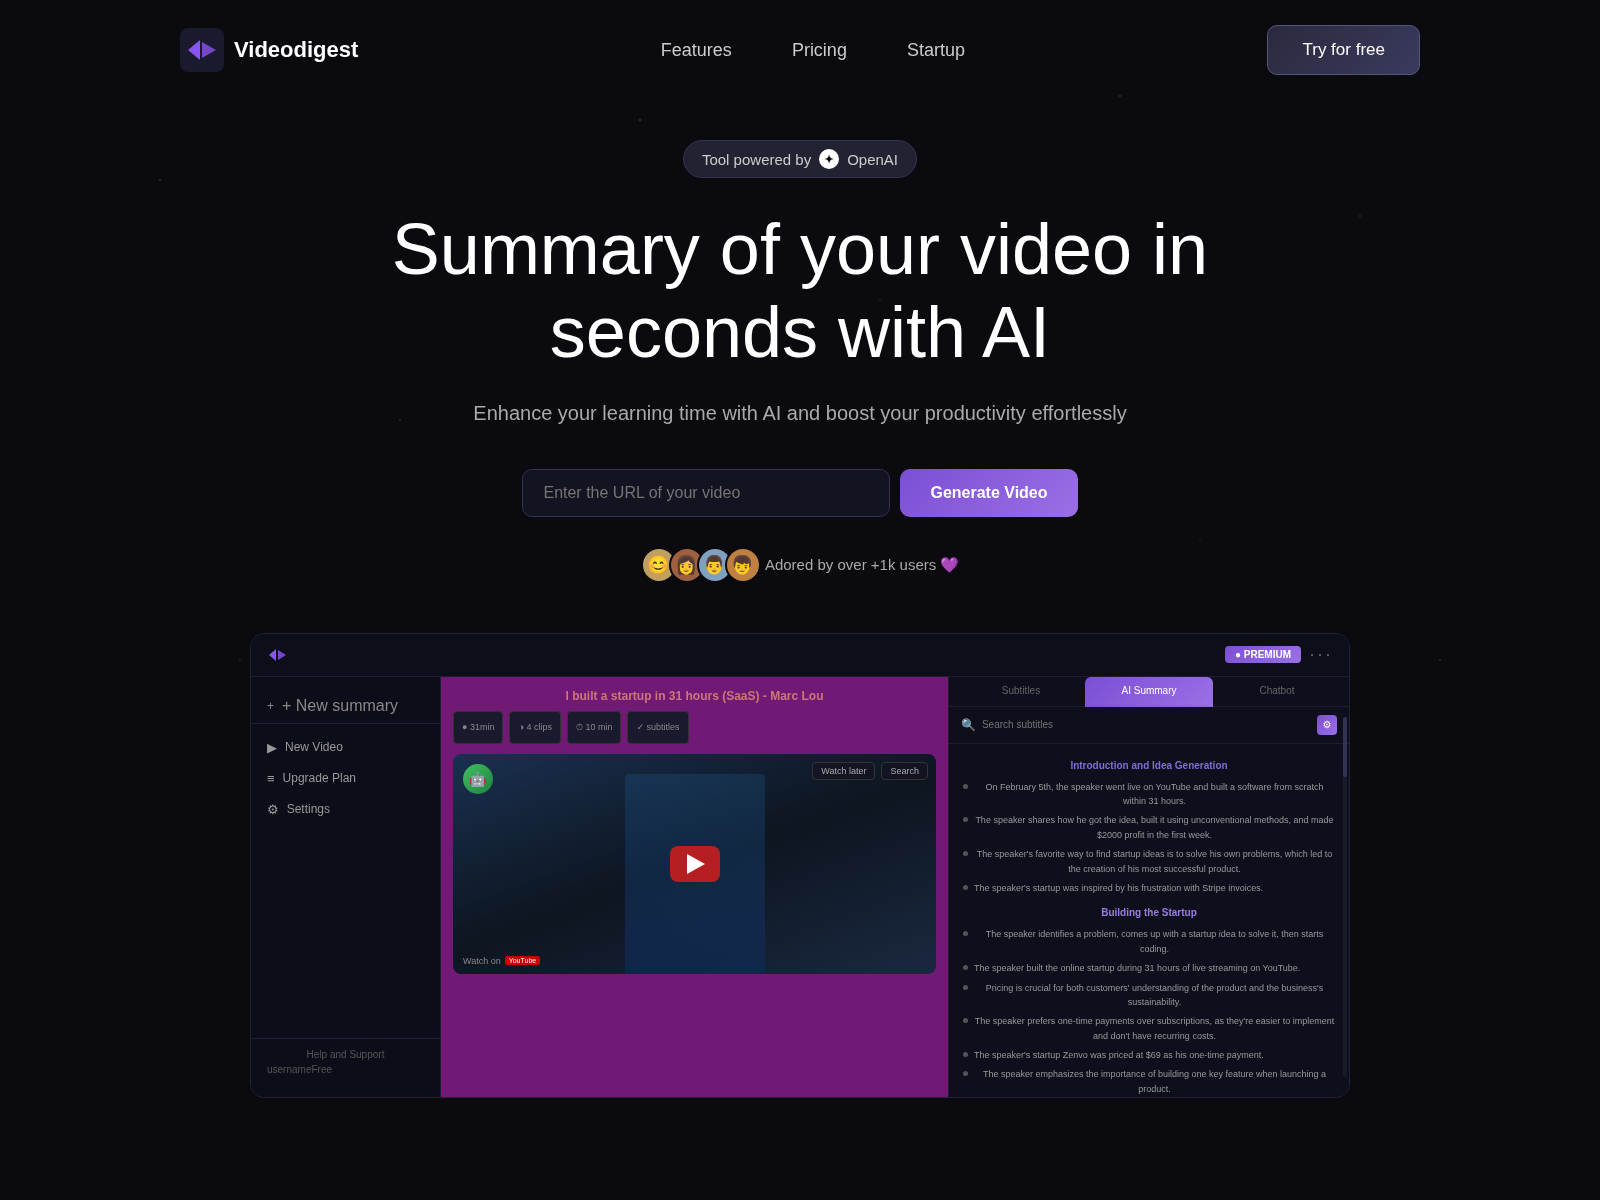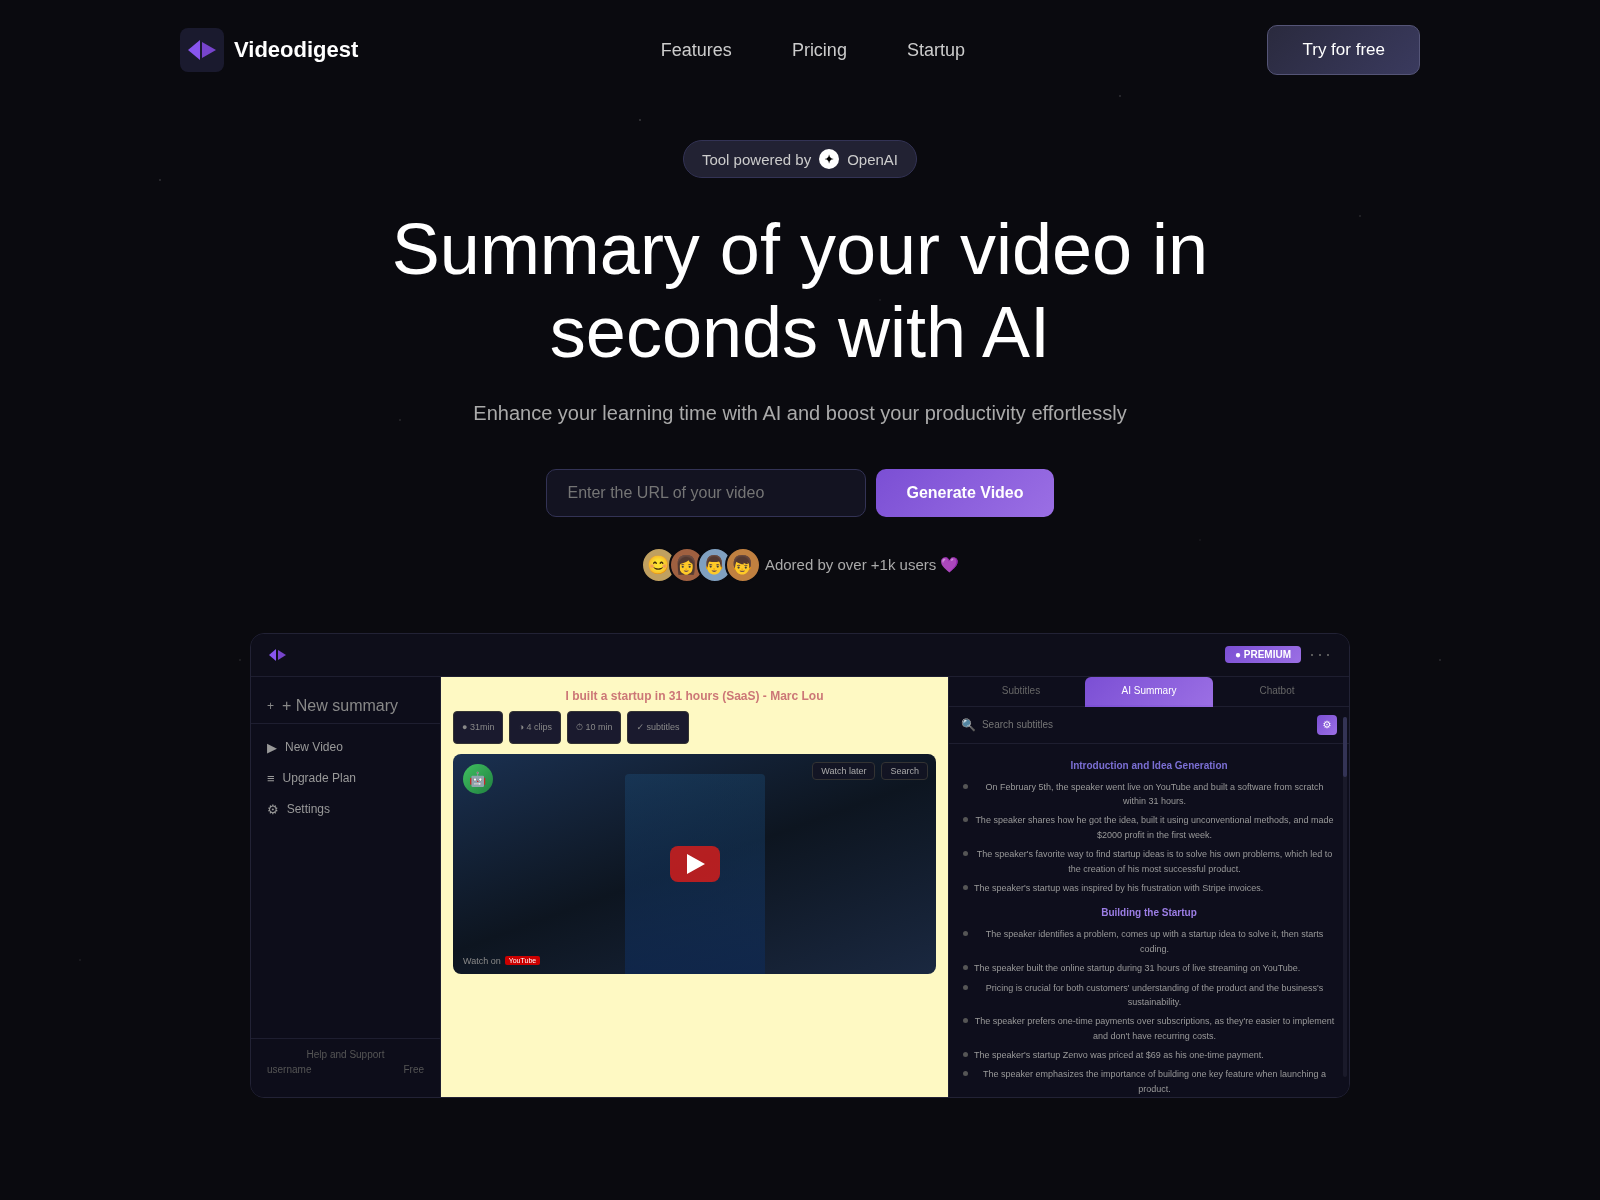--- a/index.html
+++ b/index.html
@@ -142,21 +142,21 @@
       margin-bottom: 44px;
     }
 
     .url-input-area {
       display: flex;
       gap: 10px;
       margin-bottom: 30px;
     }
 
     .url-input {
-      width: 320px;
+      width: 368px;
       background: rgba(20,20,35,0.9);
       border: 1px solid #333355;
       border-radius: 10px;
       padding: 14px 20px;
       color: #888;
       font-size: 16px;
       outline: none;
     }
 
     .generate-btn {
@@ -293,28 +293,28 @@
     .sidebar-bottom {
       margin-top: auto;
       border-top: 1px solid #1e1e30;
       padding: 10px 16px;
       font-size: 10px;
       color: #555;
     }
 
     .sidebar-bottom-row {
       display: flex;
-      justify-content: space-between;
+      justify-content: flex-start;
       margin-top: 4px;
     }
 
     
     .video-panel {
       flex: 1;
-      background: #fef9c3;
+      background: #701a75;
       padding: 12px;
       border-right: 1px solid #1e1e30;
     }
 
     .video-title {
       font-size: 12px;
       color: #cc7777;
       margin-bottom: 8px;
       font-weight: 600;
     }

